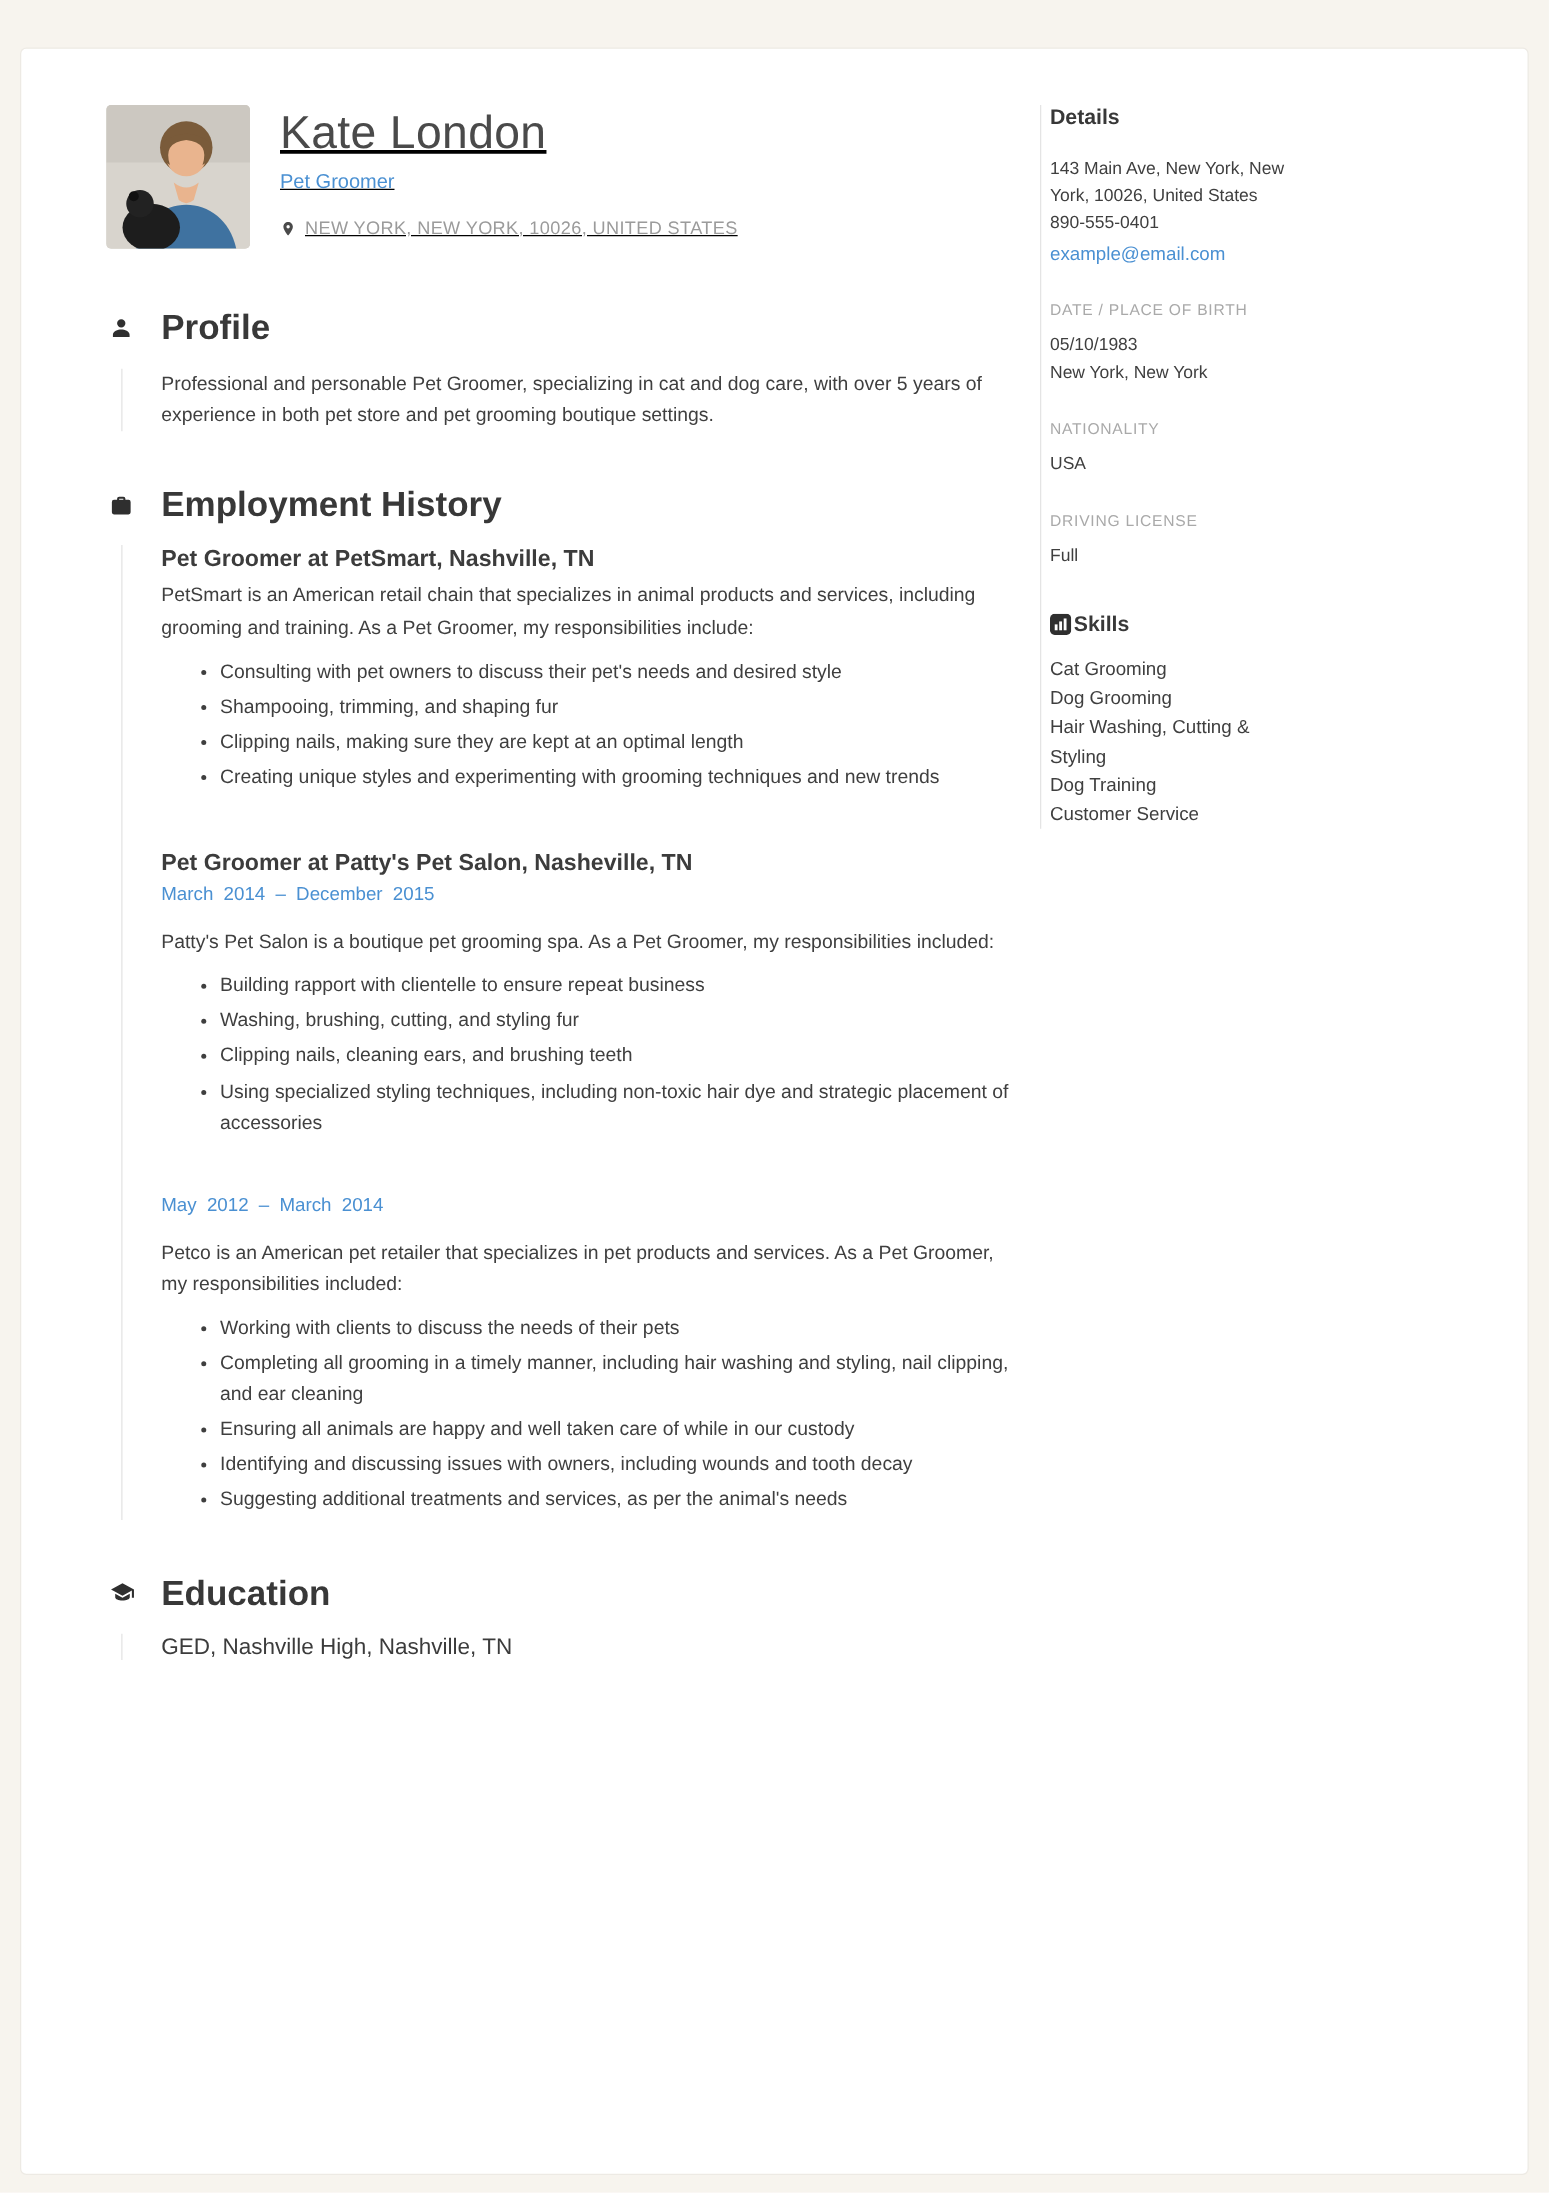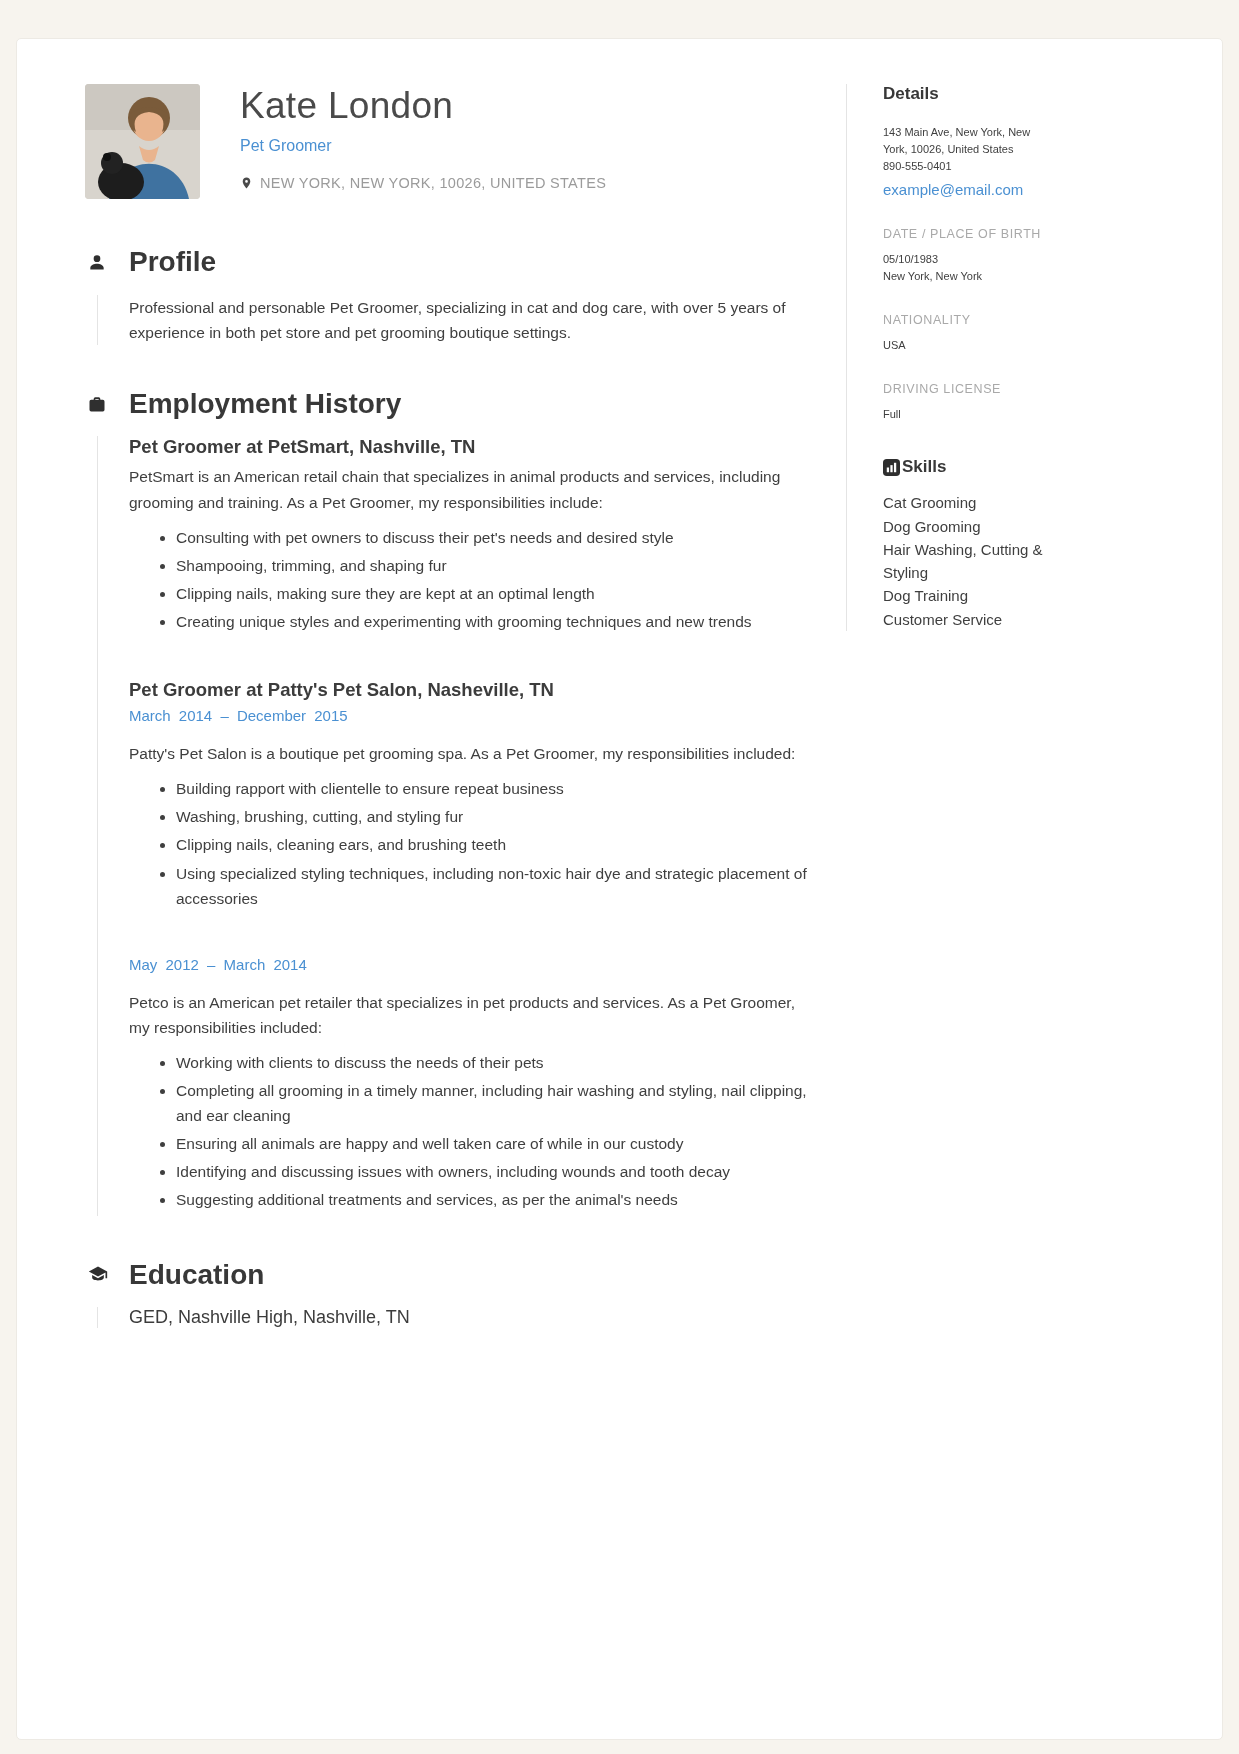--- a/index.html
+++ b/index.html
@@ -20,21 +20,21 @@
     left: 16px; right: 16px; top: 38px; bottom: 14px;
     background: #ffffff;
     border: 1px solid #edeae4;
     border-radius: 5px;
     padding: 45px 0 60px 68px;
   }
   .layout { display: flex; align-items: flex-start; }
   .main { width: 726px; flex: 0 0 auto; }
 
   
-  .hdr { display: flex; gap: 40px; margin-bottom: 46px; }
+  .hdr { display: flex; gap: 24px; margin-bottom: 46px; text-decoration: underline; }
   .photo {
     width: 115px; height: 115px; border-radius: 4px;
     overflow: hidden; flex: 0 0 auto; background: #d7d3cc;
   }
   .photo svg { display: block; }
   .idblock { padding-top: 2px; }
   h1 {
     margin: 0; font-size: 37px; font-weight: 400;
     color: #4a4a4a; letter-spacing: 0.3px; line-height: 1.1;
   }
@@ -73,30 +73,30 @@
   }
   .job p { margin: 0 0 10px; }
   .job ul { margin: 0; padding-left: 47px; }
   .job li {
     font-size: 15.5px; line-height: 1.62; color: #3f3f3f; margin: 0 0 3px;
   }
   .edu-line { font-size: 18px; color: #3c3c3c; }
 
   
   .sidebar {
-    margin-left: 35px;
+    margin-left: 21px;
     width: 206px;
-    padding-left: 36px;
+    padding-left: 7px;
     border-left: 1px solid #e4e4e4;
     flex: 0 0 auto;
   }
   .sidebar h3 {
     margin: 0 0 20px; font-size: 17px; font-weight: 700; color: #383838;
   }
-  .sb-text { font-size: 11px; line-height: 1.55; color: #3f3f3f; }
+  .sb-text { font-size: 14px; line-height: 1.55; color: #3f3f3f; }
   .email {
     display: inline-block; margin-top: 6px;
     font-size: 15px; color: var(--accent, #4a90d2); text-decoration: none;
   }
   .caps {
     margin: 28px 0 10px; font-size: 12.5px; color: #a9a9a9;
     letter-spacing: 0.6px;
   }
   .skills-head {
     margin-top: 34px; margin-bottom: 14px;

